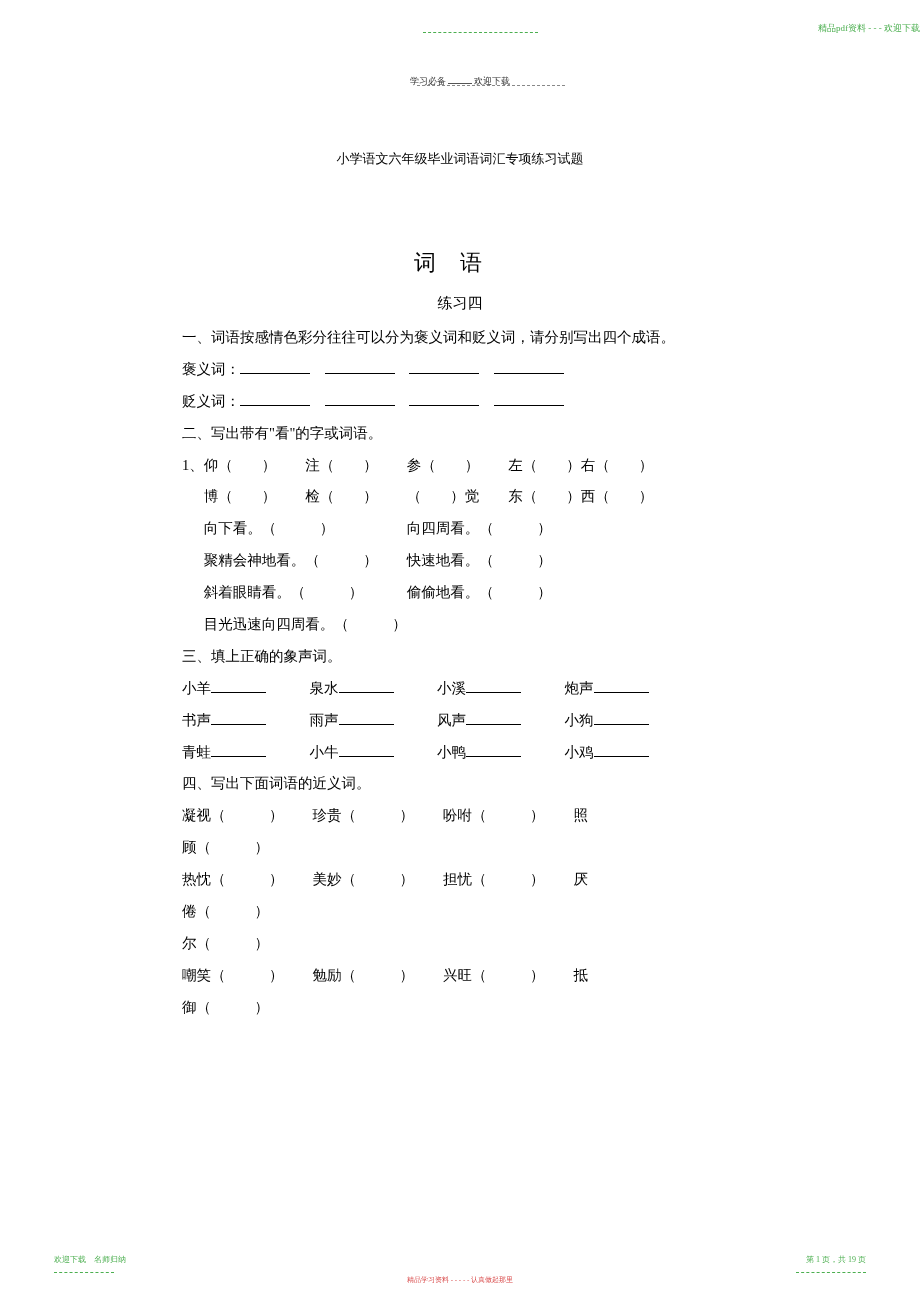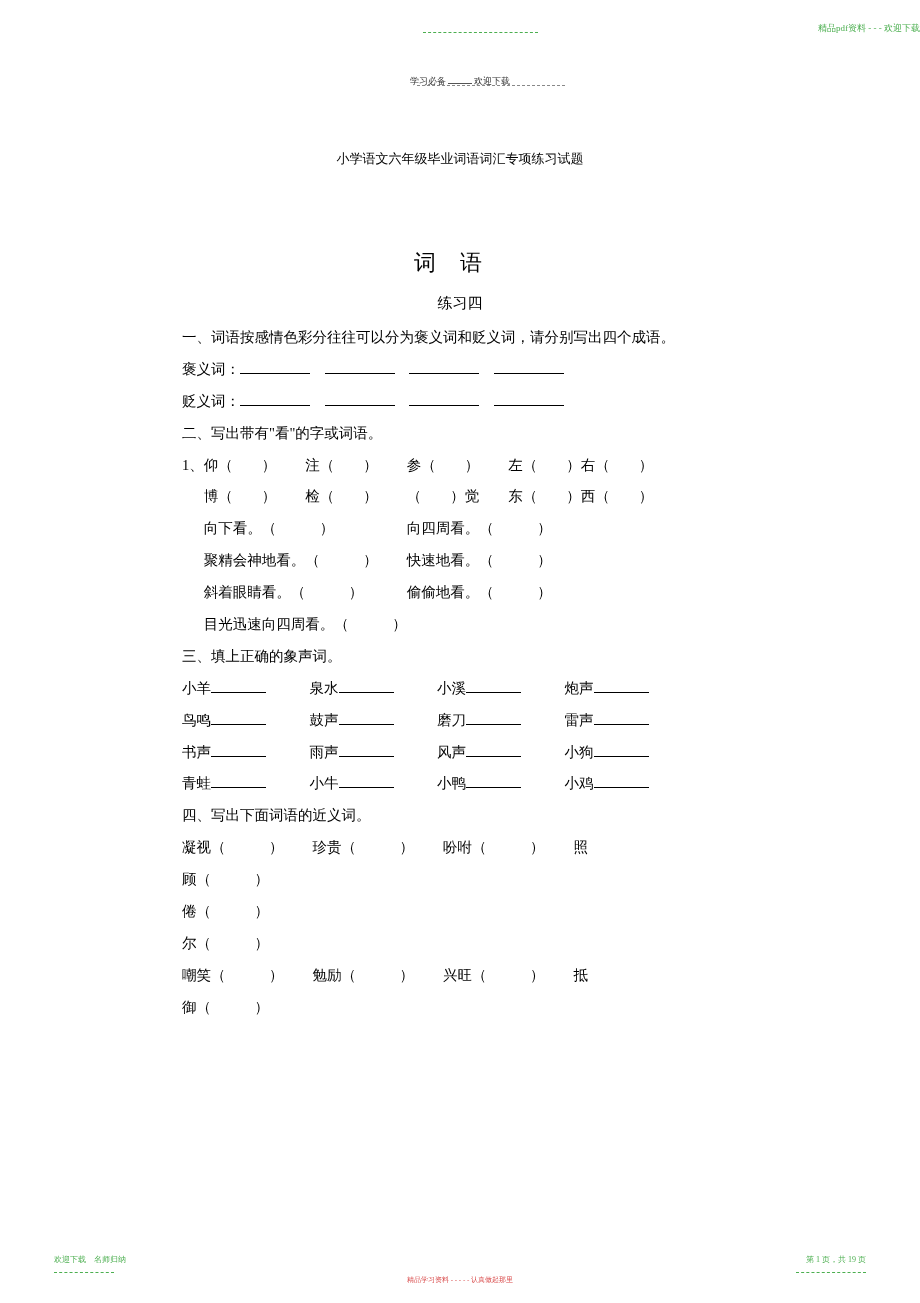--- a/index.html
+++ b/index.html
@@ -151,27 +151,27 @@
   <div class="line">二、写出带有"看"的字或词语。</div>
   <div class="line">1、仰（　　）　　注（　　）　　参（　　）　　左（　　）右（　　）</div>
   <div class="line">　  博（　　）　　检（　　）　　（　　）觉　　东（　　）西（　　）</div>
   <div class="line">　  向下看。（　　　）　　　　　向四周看。（　　　）</div>
   <div class="line">　  聚精会神地看。（　　　）　　快速地看。（　　　）</div>
   <div class="line">　  斜着眼睛看。（　　　）　　　偷偷地看。（　　　）</div>
   <div class="line">　  目光迅速向四周看。（　　　）</div>
 
   <div class="line">三、填上正确的象声词。</div>
   <div class="line"><span>小羊</span><span class="u u55"></span>　　　<span>泉水</span><span class="u u55"></span>　　　<span>小溪</span><span class="u u55"></span>　　　<span>炮声</span><span class="u u55"></span></div>
-  <div class="line"><span>鸟鸣</span><span class="u u55"></span>　　　<span>鼓声</span><span class="u u55"></span>　　　<span>磨刀</span><span class="u u55"></span>　　　<span>雷声</span><span class="u u55"></span></div>
   <div class="line"><span>书声</span><span class="u u55"></span>　　　<span>雨声</span><span class="u u55"></span>　　　<span>风声</span><span class="u u55"></span>　　　<span>小狗</span><span class="u u55"></span></div>
   <div class="line"><span>青蛙</span><span class="u u55"></span>　　　<span>小牛</span><span class="u u55"></span>　　　<span>小鸭</span><span class="u u55"></span>　　　<span>小鸡</span><span class="u u55"></span></div>
 
   <div class="line">四、写出下面词语的近义词。</div>
   <div class="line"><span>凝视</span>（　　　）　　<span>珍贵</span>（　　　）　　<span>吩咐</span>（　　　）　　<span>照</span></div>
   <div class="line"><span>顾</span>（　　　）</div>
+  <div class="line"><span>热忱</span>（　　　）　　<span>美妙</span>（　　　）　　<span>担忧</span>（　　　）　　<span>厌</span></div>
   <div class="line"><span>倦</span>（　　　）</div>
   <div class="line"><span>尔</span>（　　　）</div>
   <div class="line"><span>嘲笑</span>（　　　）　　<span>勉励</span>（　　　）　　<span>兴旺</span>（　　　）　　<span>抵</span></div>
   <div class="line"><span>御</span>（　　　）</div>
 </div>
 
 <div class="ftr-left">欢迎下载　名师归纳</div>
 <div class="ftr-left-ul"></div>
 <div class="ftr-center">精品学习资料 - - - - - 认真做起那里</div>
 <div class="ftr-right">

